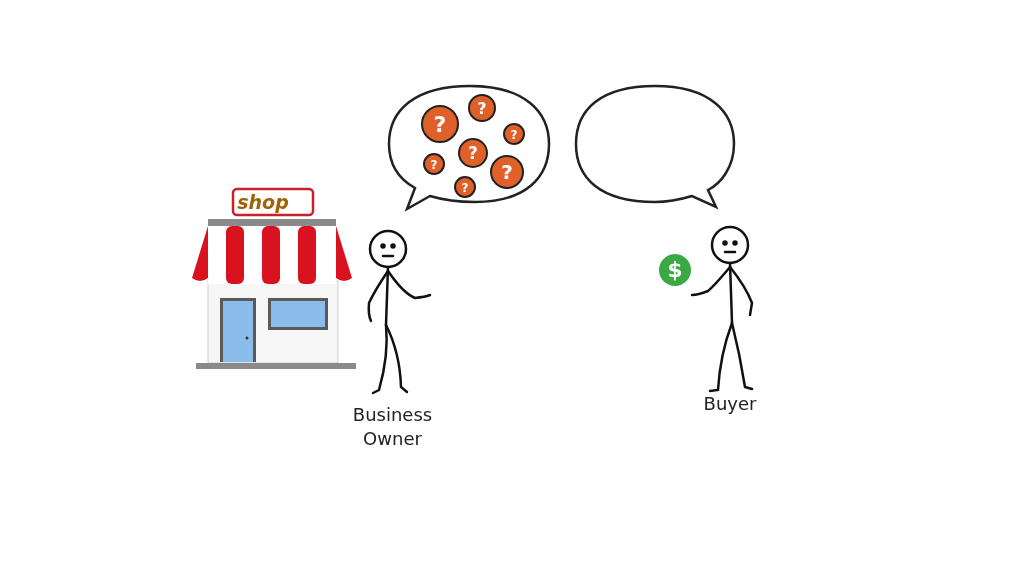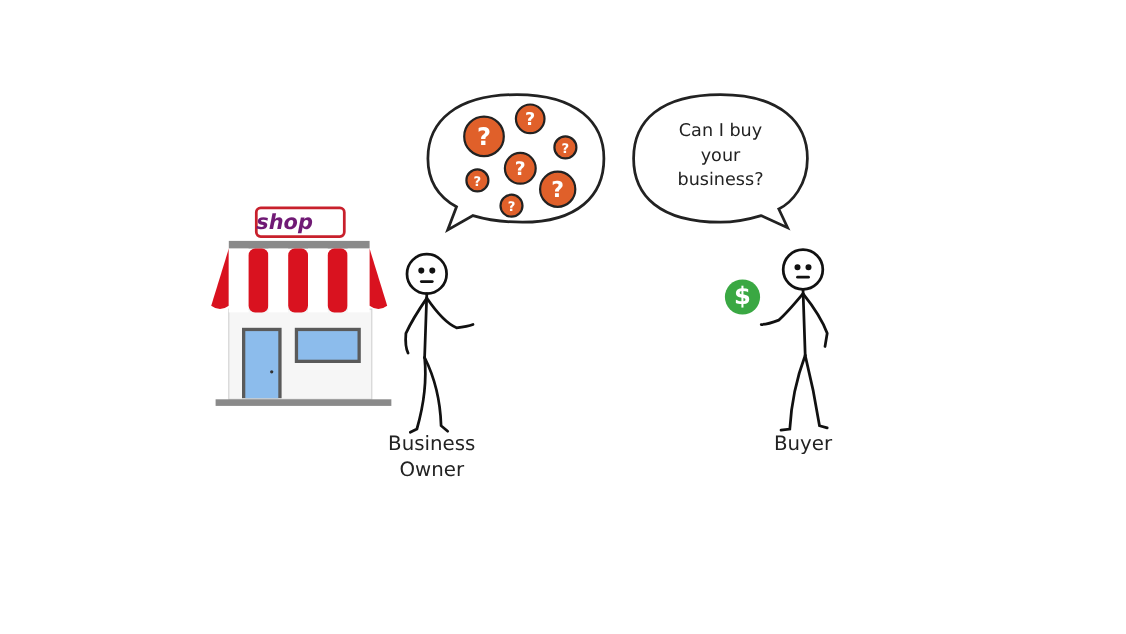--- a/index.html
+++ b/index.html
@@ -33,21 +33,21 @@
 
     <rect x="32" y="112" width="36" height="64" fill="#5a5a5a"></rect>
     <rect x="35" y="115" width="30" height="61" fill="#8cbcec"></rect>
     <circle cx="59" cy="152" r="1.5" fill="#333"></circle>
 
     <rect x="80" y="112" width="60" height="32" fill="#5a5a5a"></rect>
     <rect x="83" y="115" width="54" height="26" fill="#8cbcec"></rect>
 
     <rect x="8" y="177" width="160" height="6" fill="#8a8a8a"></rect>
   </svg>
-  <div class="abs" style="left:45px; top:4px; width:60px; font-size:19px; font-weight:bold; font-style:italic; color:#701a75; line-height:24px;">shop</div>
+  <div class="abs" style="left:45px; top:4px; width:60px; text-align:center; font-size:19px; font-weight:bold; font-style:italic; color:#a16207; line-height:24px;">shop</div>
 </div>
 
 <div class="abs" style="left:385px; top:82px; width:170px; height:130px;">
   <svg width="170" height="130" viewBox="0 0 170 130">
     <path d="M85 4 C140 4 164 30 164 62 C164 96 140 120 90 120 C70 120 55 117 45 114 L22 127 L30 106 C12 96 4 82 4 62 C4 28 30 4 85 4 Z" fill="#fff" stroke="#222" stroke-width="2.5"></path>
     <g fill="#e0602a" stroke="#222" stroke-width="2">
       <circle cx="55" cy="42" r="18"></circle>
       <circle cx="97" cy="26" r="13"></circle>
       <circle cx="129" cy="52" r="10"></circle>
       <circle cx="88" cy="71" r="14"></circle>
@@ -64,25 +64,20 @@
       <text x="122" y="97" font-size="20">?</text>
       <text x="80" y="110" font-size="12">?</text>
     </g>
   </svg>
 </div>
 
 <div class="abs" style="left:570px; top:82px; width:170px; height:130px;">
   <svg width="170" height="130" viewBox="0 0 170 130">
     <path d="M85 4 C140 4 164 30 164 62 C164 86 150 102 138 108 L146 125 L122 114 C112 117 100 120 85 120 C30 120 6 96 6 62 C6 28 30 4 85 4 Z" fill="#fff" stroke="#222" stroke-width="2.5"></path>
   </svg>
-  <div class="abs bubble-text" style="left:20px; top:26px; width:130px;">
-    <div>Can I buy</div>
-    <div>your</div>
-    <div>business?</div>
-  </div>
 </div>
 
 <div class="abs" style="left:355px; top:225px; width:90px; height:175px;">
   <svg width="90" height="175" viewBox="0 0 90 175" fill="none" stroke="#111" stroke-width="2.5" stroke-linecap="round">
     <circle cx="33" cy="24" r="18"></circle>
     <circle cx="28" cy="21" r="1.5" fill="#111"></circle>
     <circle cx="38" cy="21" r="1.5" fill="#111"></circle>
     <line x1="28" y1="31" x2="38" y2="31"></line>
     <path d="M33 42 L31 100"></path>
     <path d="M33 46 Q20 65 14 78 Q13 90 16 96"></path>
@@ -101,17 +96,17 @@
     <path d="M50 38 L52 98"></path>
     <path d="M50 42 Q35 60 28 66 Q18 70 12 70"></path>
     <path d="M50 42 Q66 62 72 78 L70 90"></path>
     <path d="M52 98 Q40 130 38 165 L30 166"></path>
     <path d="M52 98 Q60 130 65 162 L72 164"></path>
   </svg>
 </div>
 
 <div class="abs" style="left:659px; top:254px; width:32px; height:32px; border-radius:50%; background:#3aa843; color:#fff; font-weight:bold; font-size:22px; line-height:32px; text-align:center;">$</div>
 
-<div class="abs label" style="left:330px; top:392px; width:125px;text-align:center;">
+<div class="abs label" style="left:330px; top:403px; width:125px;text-align:center;">
   <div>Business</div>
   <div>Owner</div>
 </div>
 <div class="abs label" style="left:680px; top:392px; width:100px;">Buyer</div>
 
 </body></html>

